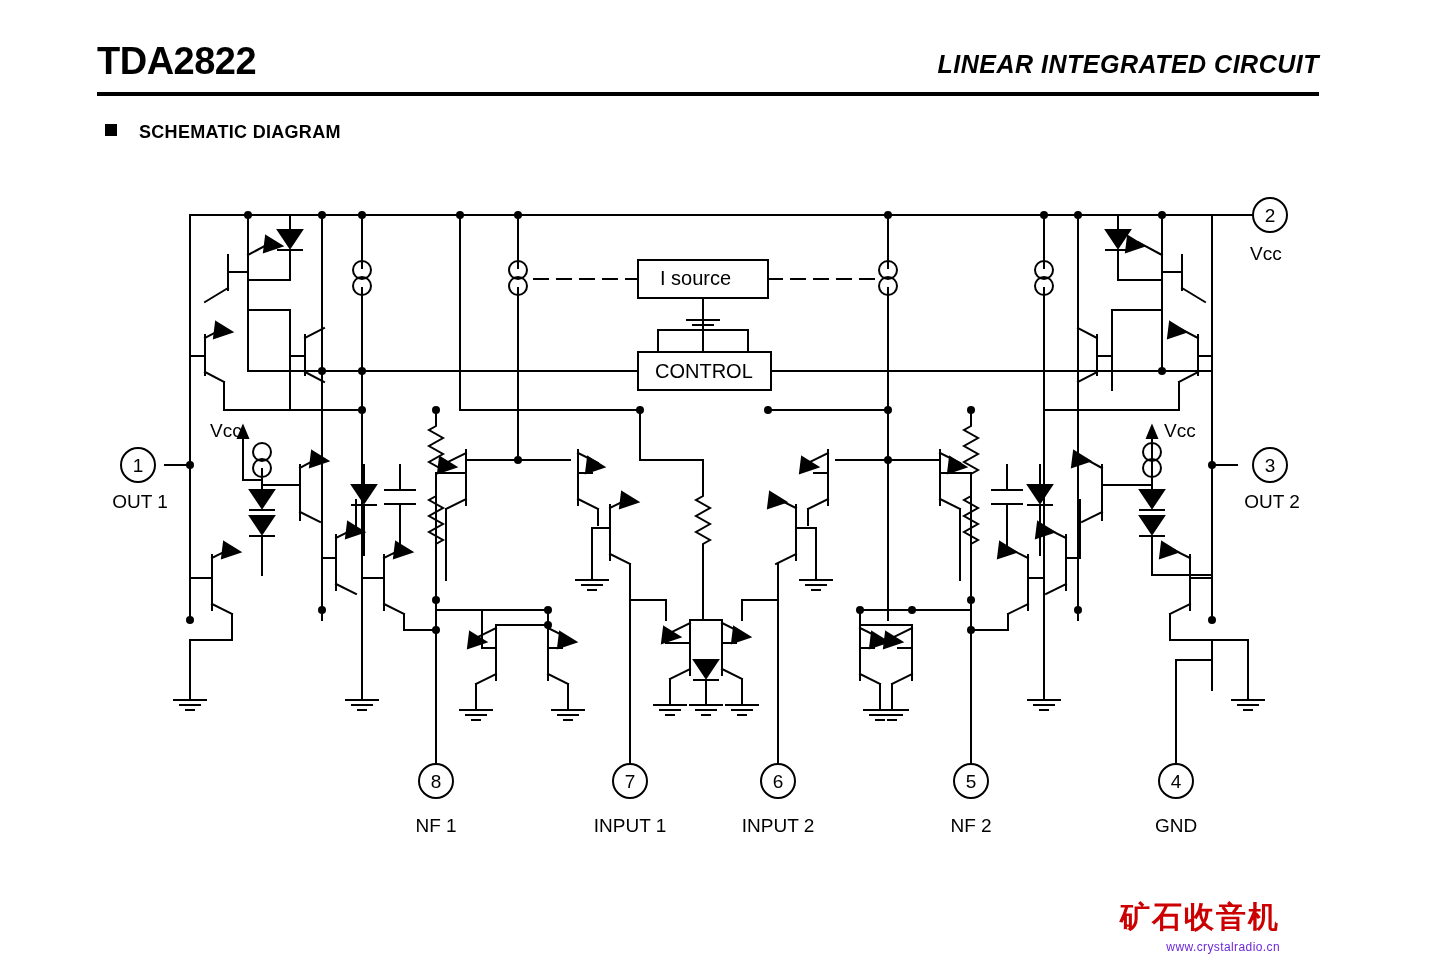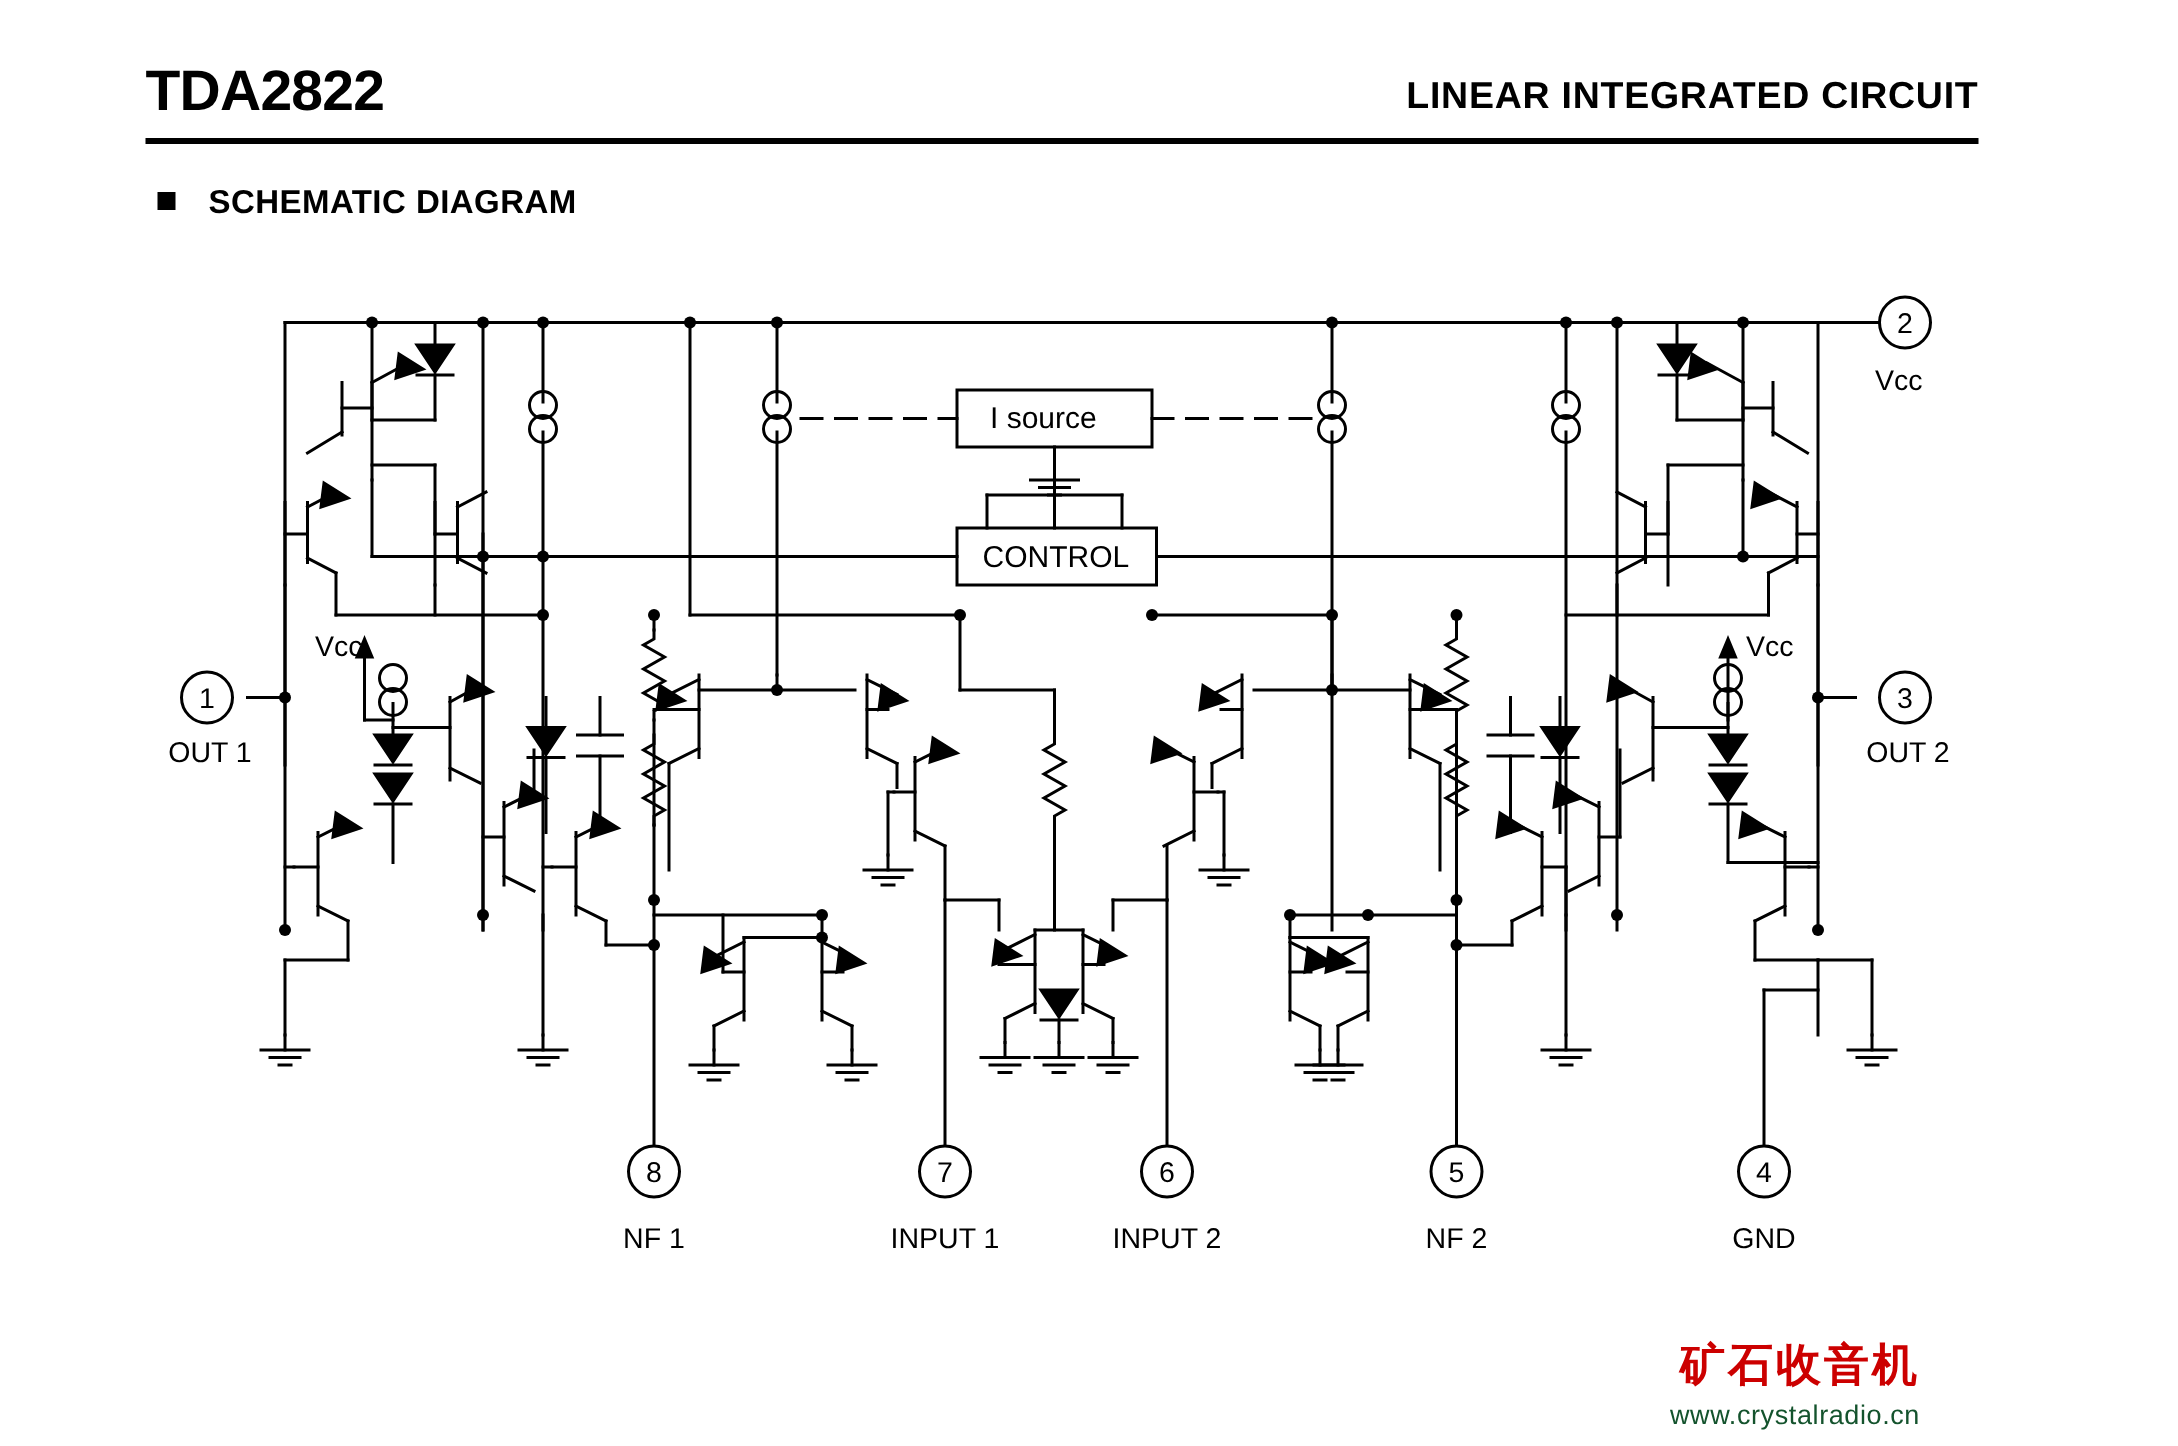--- a/index.html
+++ b/index.html
@@ -14,46 +14,46 @@
   .page{position:absolute;left:0;top:0;width:1300px;height:964px;}
 
   
   .hdr{position:absolute;left:97px;top:40px;width:1222px;}
   .hdr-title{
     font-size:38px;font-weight:bold;letter-spacing:-0.5px;
     display:inline-block;
   }
   .hdr-sub{
     position:absolute;right:0;top:10px;
-    font-size:25px;font-weight:bold;letter-spacing:0.5px;
+    font-size:25px;font-weight:bold;font-style:italic;letter-spacing:0.5px;
   }
   .hdr-rule{
     position:absolute;left:97px;top:92px;width:1222px;height:4px;background:#000;
   }
 
   
-  .sec{position:absolute;font-size:22px;font-weight:bold;letter-spacing:0.3px;}
+  .sec{position:absolute;font-size:18px;font-weight:bold;letter-spacing:0.3px;}
   .sec .bullet{
     display:inline-block;width:12px;height:12px;background:#000;
     margin-right:22px;vertical-align:2px;
   }
   #sec-schematic{left:105px;top:122px;}
   #sec-typical{left:105px;top:890px;}
 
   
   #schematic{position:absolute;left:0;top:160px;width:1452px;height:700px;}
   #schematic svg{display:block;}
 
   
   .wm{position:absolute;right:20px;bottom:10px;text-align:right;}
   .wm-cn{
     font-size:30px;font-weight:bold;color:#cc0000;letter-spacing:2px;
     font-family:"DejaVu Sans", sans-serif;
   }
-  .wm-url{font-size:18px;color:#14532d;margin-top:2px;letter-spacing:0.4px;}
+  .wm-url{font-size:12px;color:#6d28d9;margin-top:2px;letter-spacing:0.4px;}
 </style>
 </head>
 <body>
 
 <div class="page">
 
   <div class="hdr">
     <span class="hdr-title">TDA2822</span>
     <span class="hdr-sub">LINEAR INTEGRATED CIRCUIT</span>
   </div>

